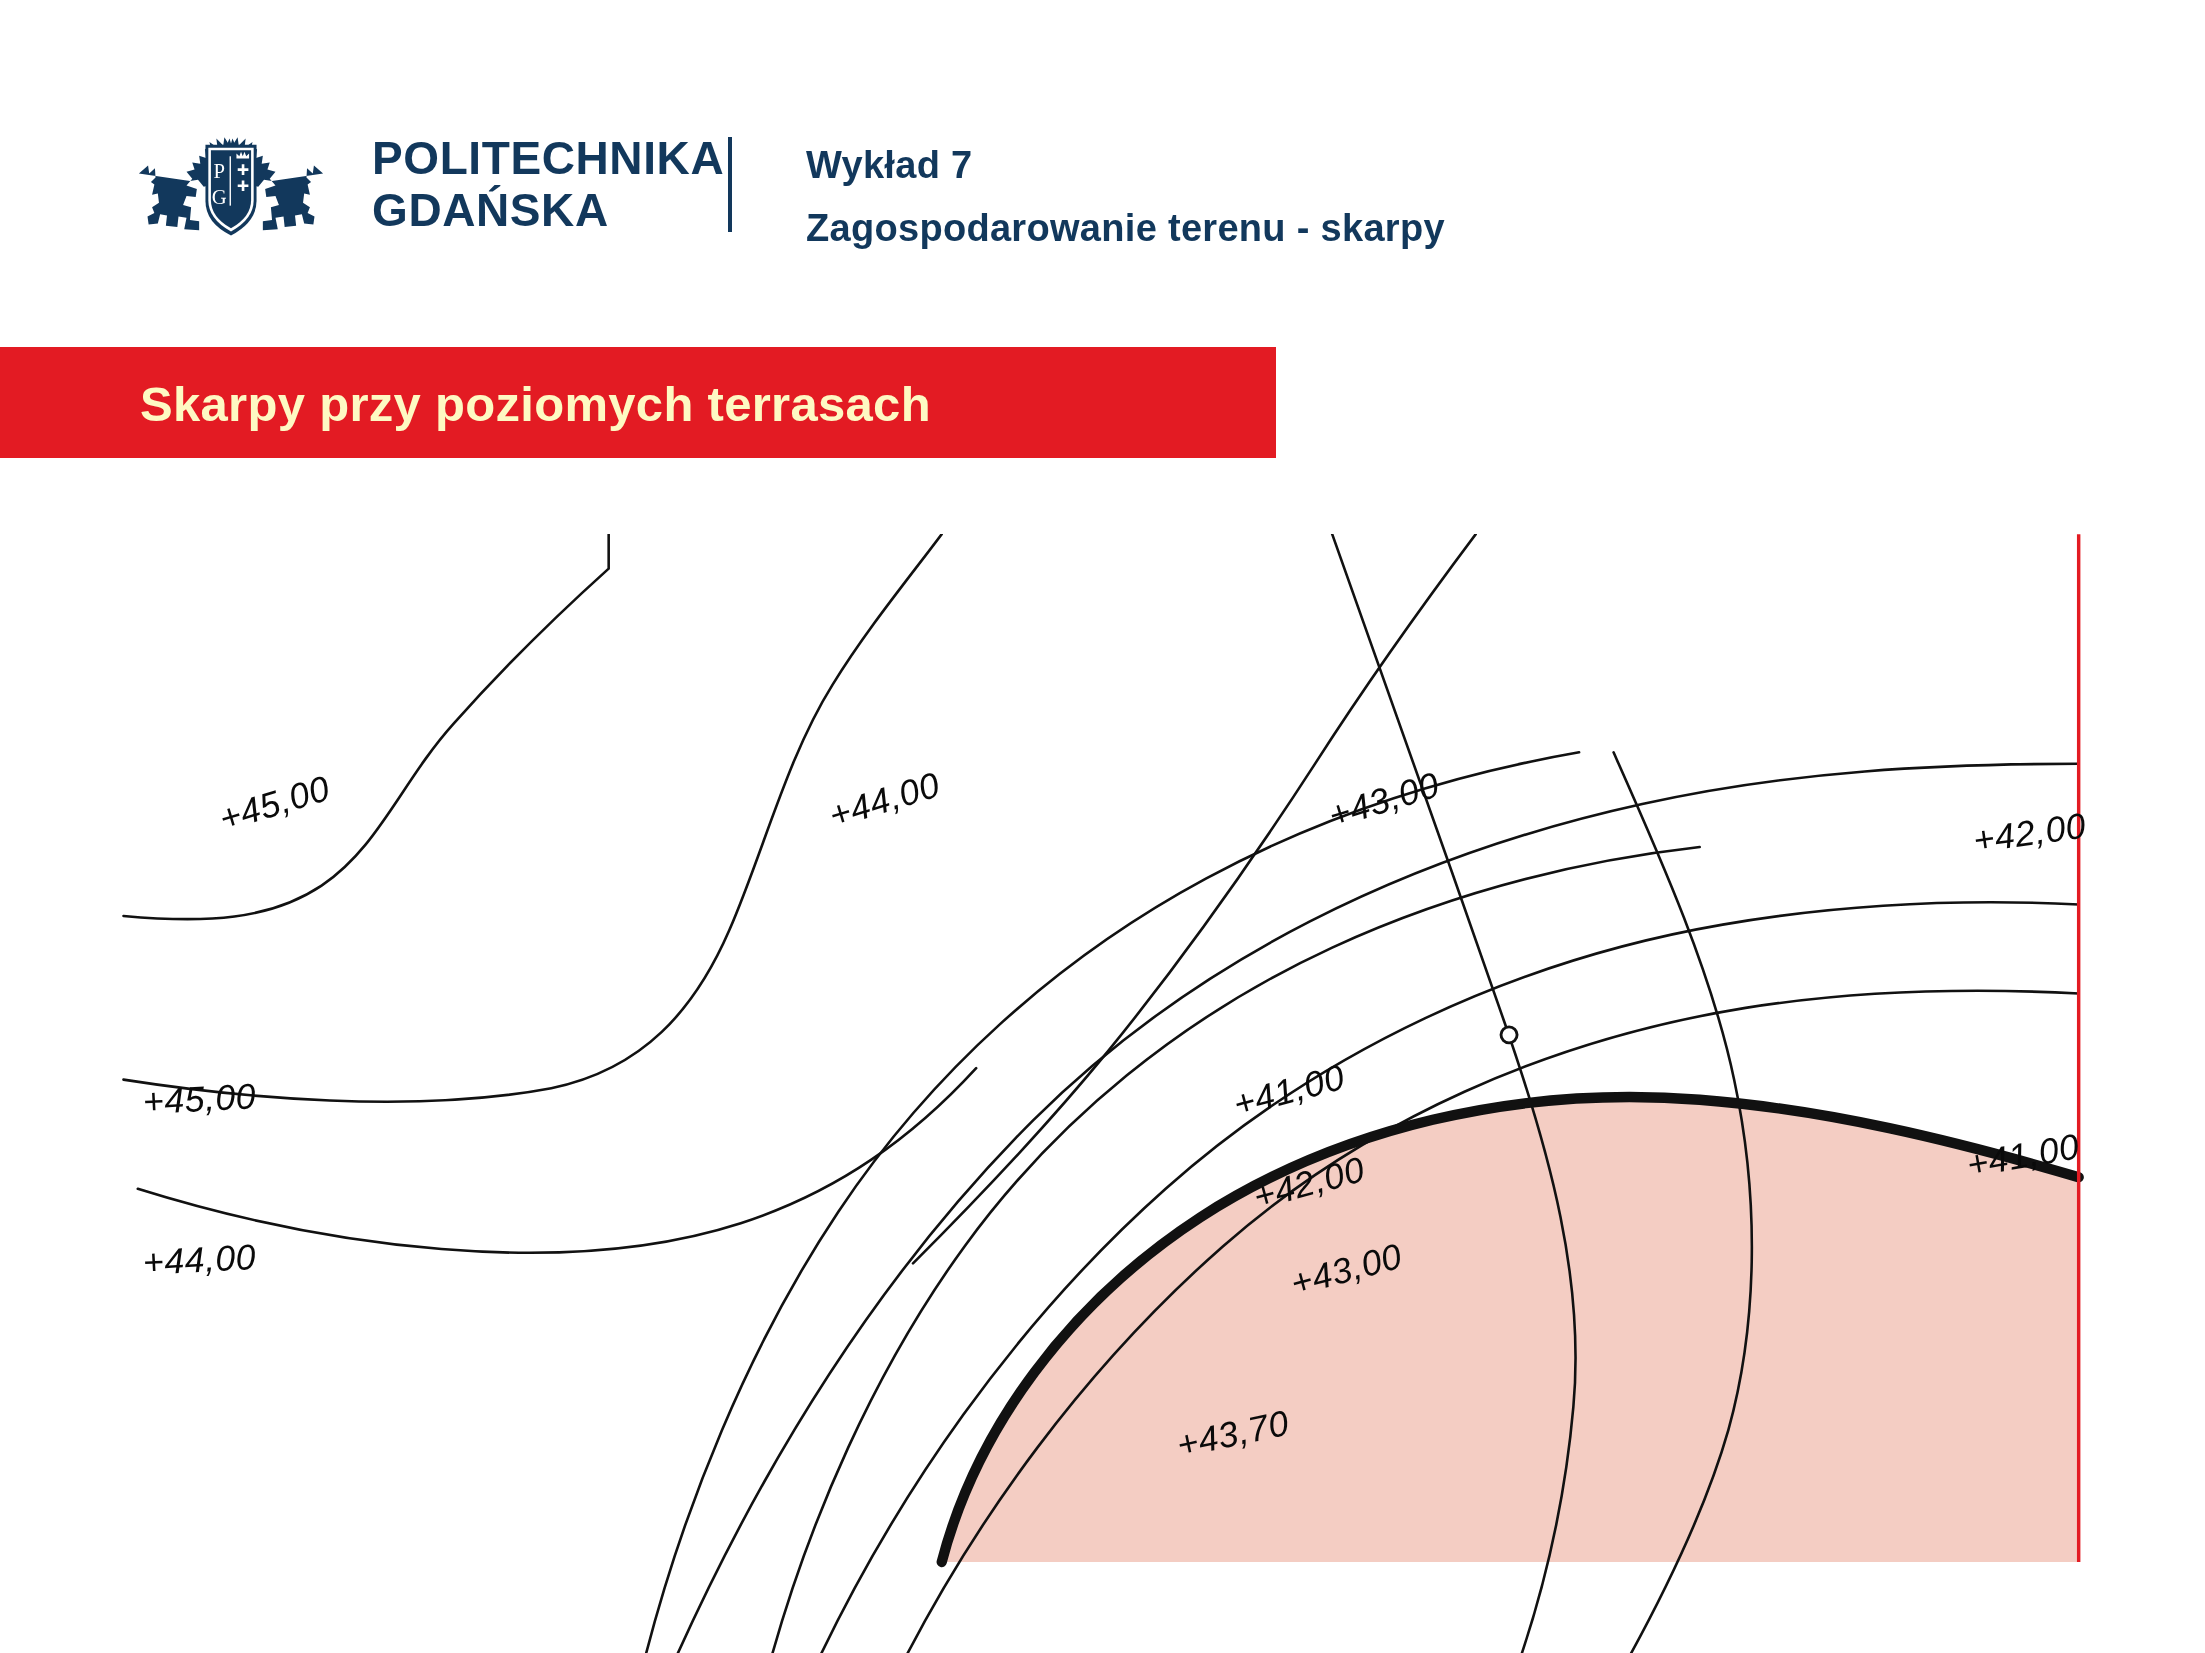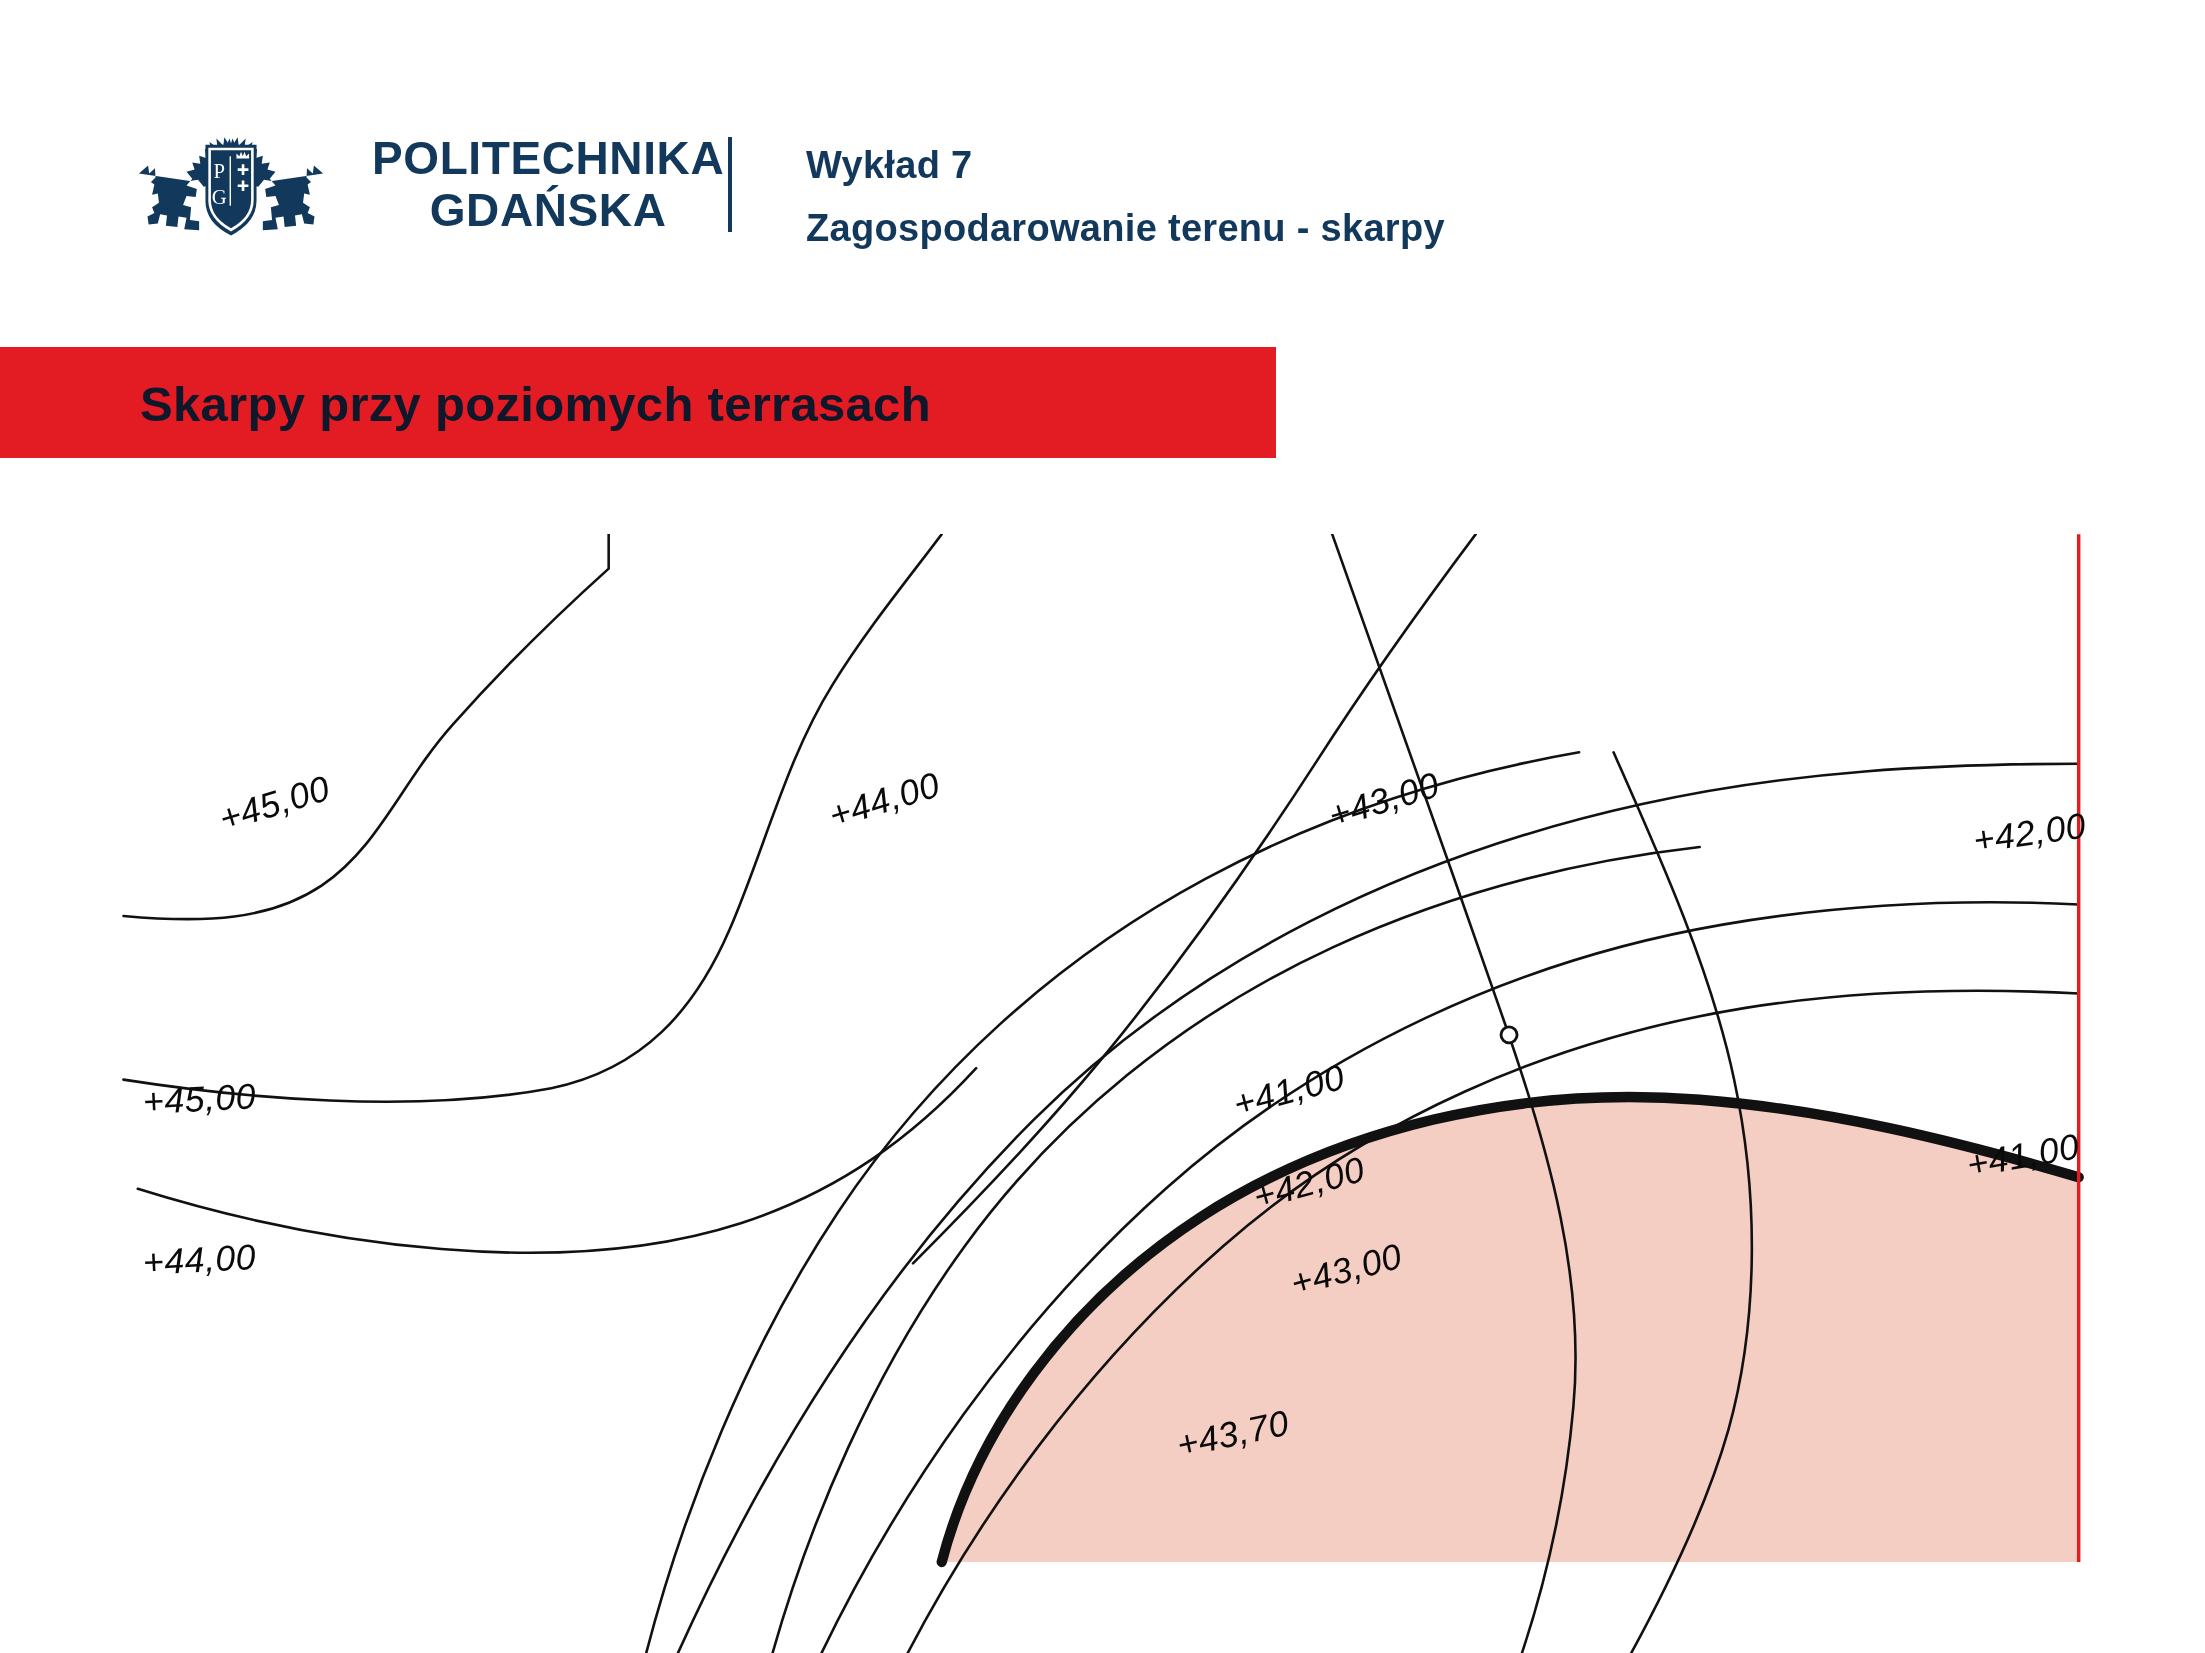--- a/index.html
+++ b/index.html
@@ -33,21 +33,20 @@
     position: absolute;
     left: 372px;
     top: 133px;
     font-family: "Liberation Sans", sans-serif;
     font-weight: bold;
     font-size: 46px;
     line-height: 1.12;
     letter-spacing: 0.6px;
     color: #12385C;
     white-space: pre-line;
-    text-align: center;
   }
   #header-divider {
     position: absolute;
     left: 728px;
     top: 137px;
     width: 4px;
     height: 95px;
     background: #12385C;
   }
   #lecture-block {
@@ -81,21 +80,21 @@
     height: 111px;
     background: #E31B23;
   }
   #section-banner-title {
     position: absolute;
     left: 140px;
     top: 29px;
     font-family: "Liberation Sans", sans-serif;
     font-weight: bold;
     font-size: 49px;
-    color: #0f172a;
+    color: #fef9c3;
     letter-spacing: 0.3px;
     white-space: nowrap;
   }
 
   
   #contour-drawing {
     position: absolute;
     left: 0;
     top: 534px;
     width: 2205px;

